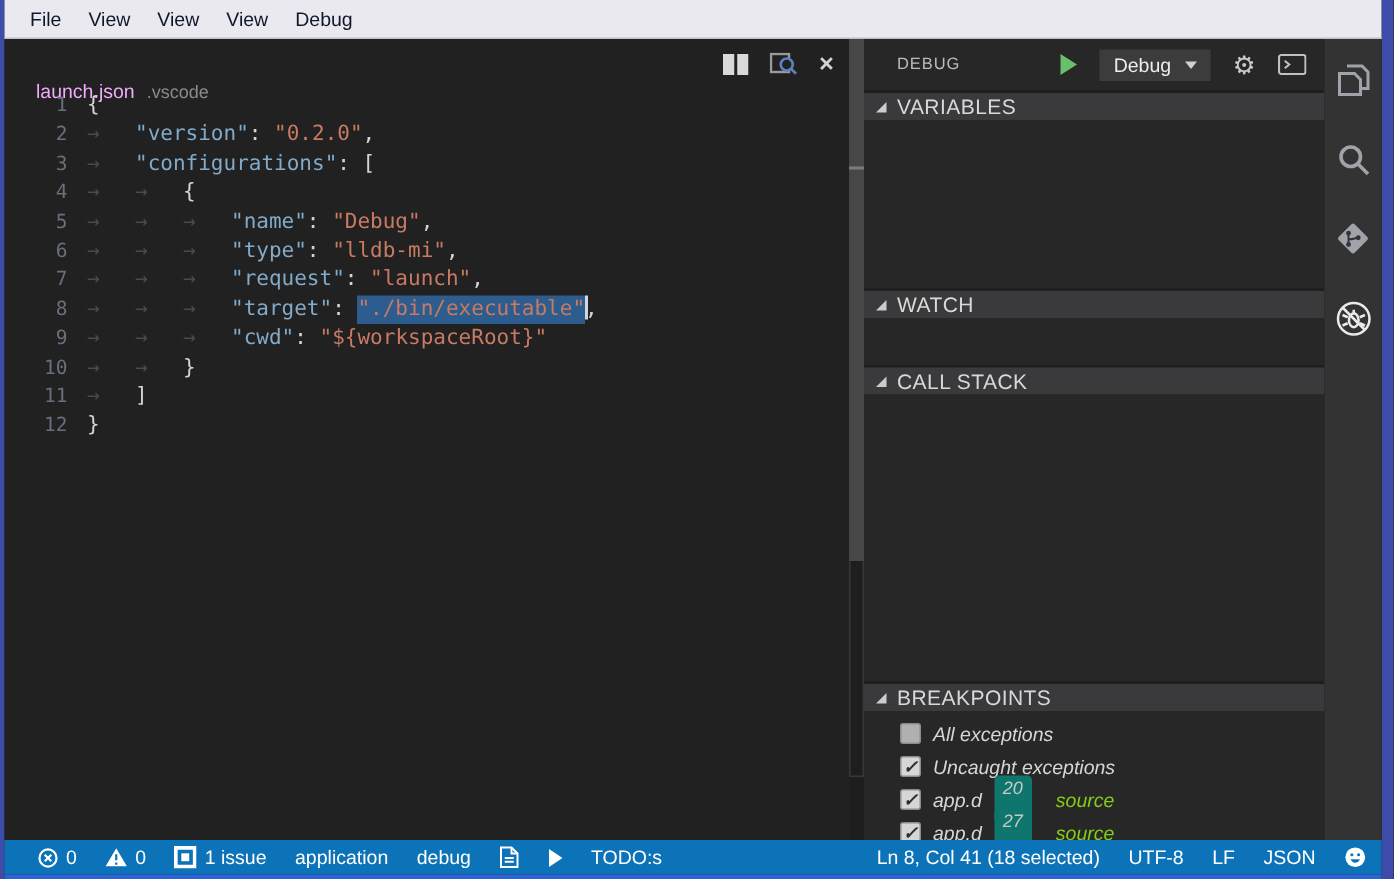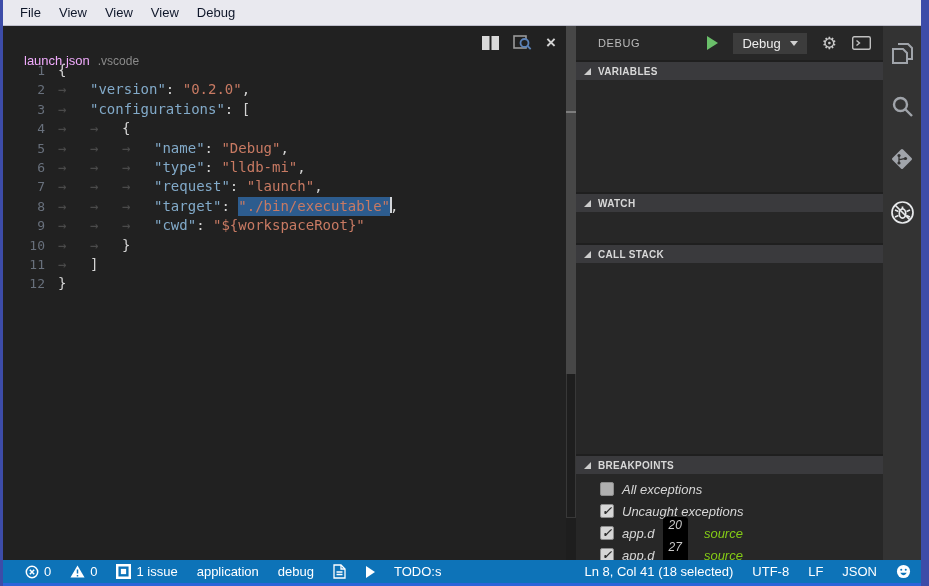--- a/index.html
+++ b/index.html
@@ -43,33 +43,33 @@
     border-bottom:7px solid transparent;cursor:pointer;}
   .config-dd{background:#3c3c3c;height:21px;display:flex;align-items:center;gap:9px;
     padding:0 9px;cursor:pointer;}
   .config-dd .lbl{color:#ededed;font-size:13px;}
   .caret{width:0;height:0;border-top:5px solid #d0d0d0;border-left:4px solid transparent;
     border-right:4px solid transparent;}
   .gear{color:#c9c9c9;font-size:17px;line-height:17px;cursor:pointer;}
   .sect-header{height:18px;border-top:2px solid #1f1f1f;background:#3a3a3d;display:flex;
     align-items:center;gap:7px;padding-left:8px;flex:0 0 auto;cursor:pointer;}
   .sect-tri{width:0;height:0;border-bottom:7px solid #cccccc;border-left:7px solid transparent;}
-  .sect-label{color:#d8d8d8;font-size:10px;font-weight:bold;letter-spacing:.3px;}
+  .sect-label{color:#d8d8d8;font-size:14px;font-weight:normal;letter-spacing:.3px;}
   .sect-body{background:#272727;flex:0 0 auto;}
   .body-variables{height:112px;}
   .body-watch{height:31px;}
   .body-callstack{height:191px;}
   .body-breakpoints{flex:1 1 auto;padding-top:4px;overflow:hidden;font-style:italic;}
   .bp-row{height:22px;display:flex;align-items:center;padding-left:24px;gap:8px;}
   .cb{width:14px;height:14px;box-sizing:border-box;border:1px solid #8c8c8c;border-radius:2px;
     background:#b0b0b0;color:#2e2e2e;font-size:12px;font-weight:bold;line-height:12px;
     text-align:center;cursor:pointer;}
   .cb.checked{background:#d6d6d6;}
   .bp-label{color:#d6d6d6;font-size:13px;}
-  .badge{background:#000000;color:#c8c8c8;font-size:12px;padding:0 6px;height:32px;
+  .badge{background:#0f766e;color:#c8c8c8;font-size:12px;padding:0 6px;height:32px;
     line-height:16px;border-radius:3px;}
   .bp-suffix{color:#84cc16;font-size:13px;margin-left:8px;}
   
   .activitybar{width:38px;flex:0 0 auto;background:#333333;display:flex;flex-direction:column;
     align-items:center;padding-top:13px;gap:25px;}
   .ab-item{width:28px;height:28px;display:flex;align-items:center;justify-content:center;cursor:pointer;}
   
   .console-btn{display:inline-flex;cursor:pointer;}
   
   .statusbar{height:23px;background:#0d73b8;display:flex;align-items:center;

